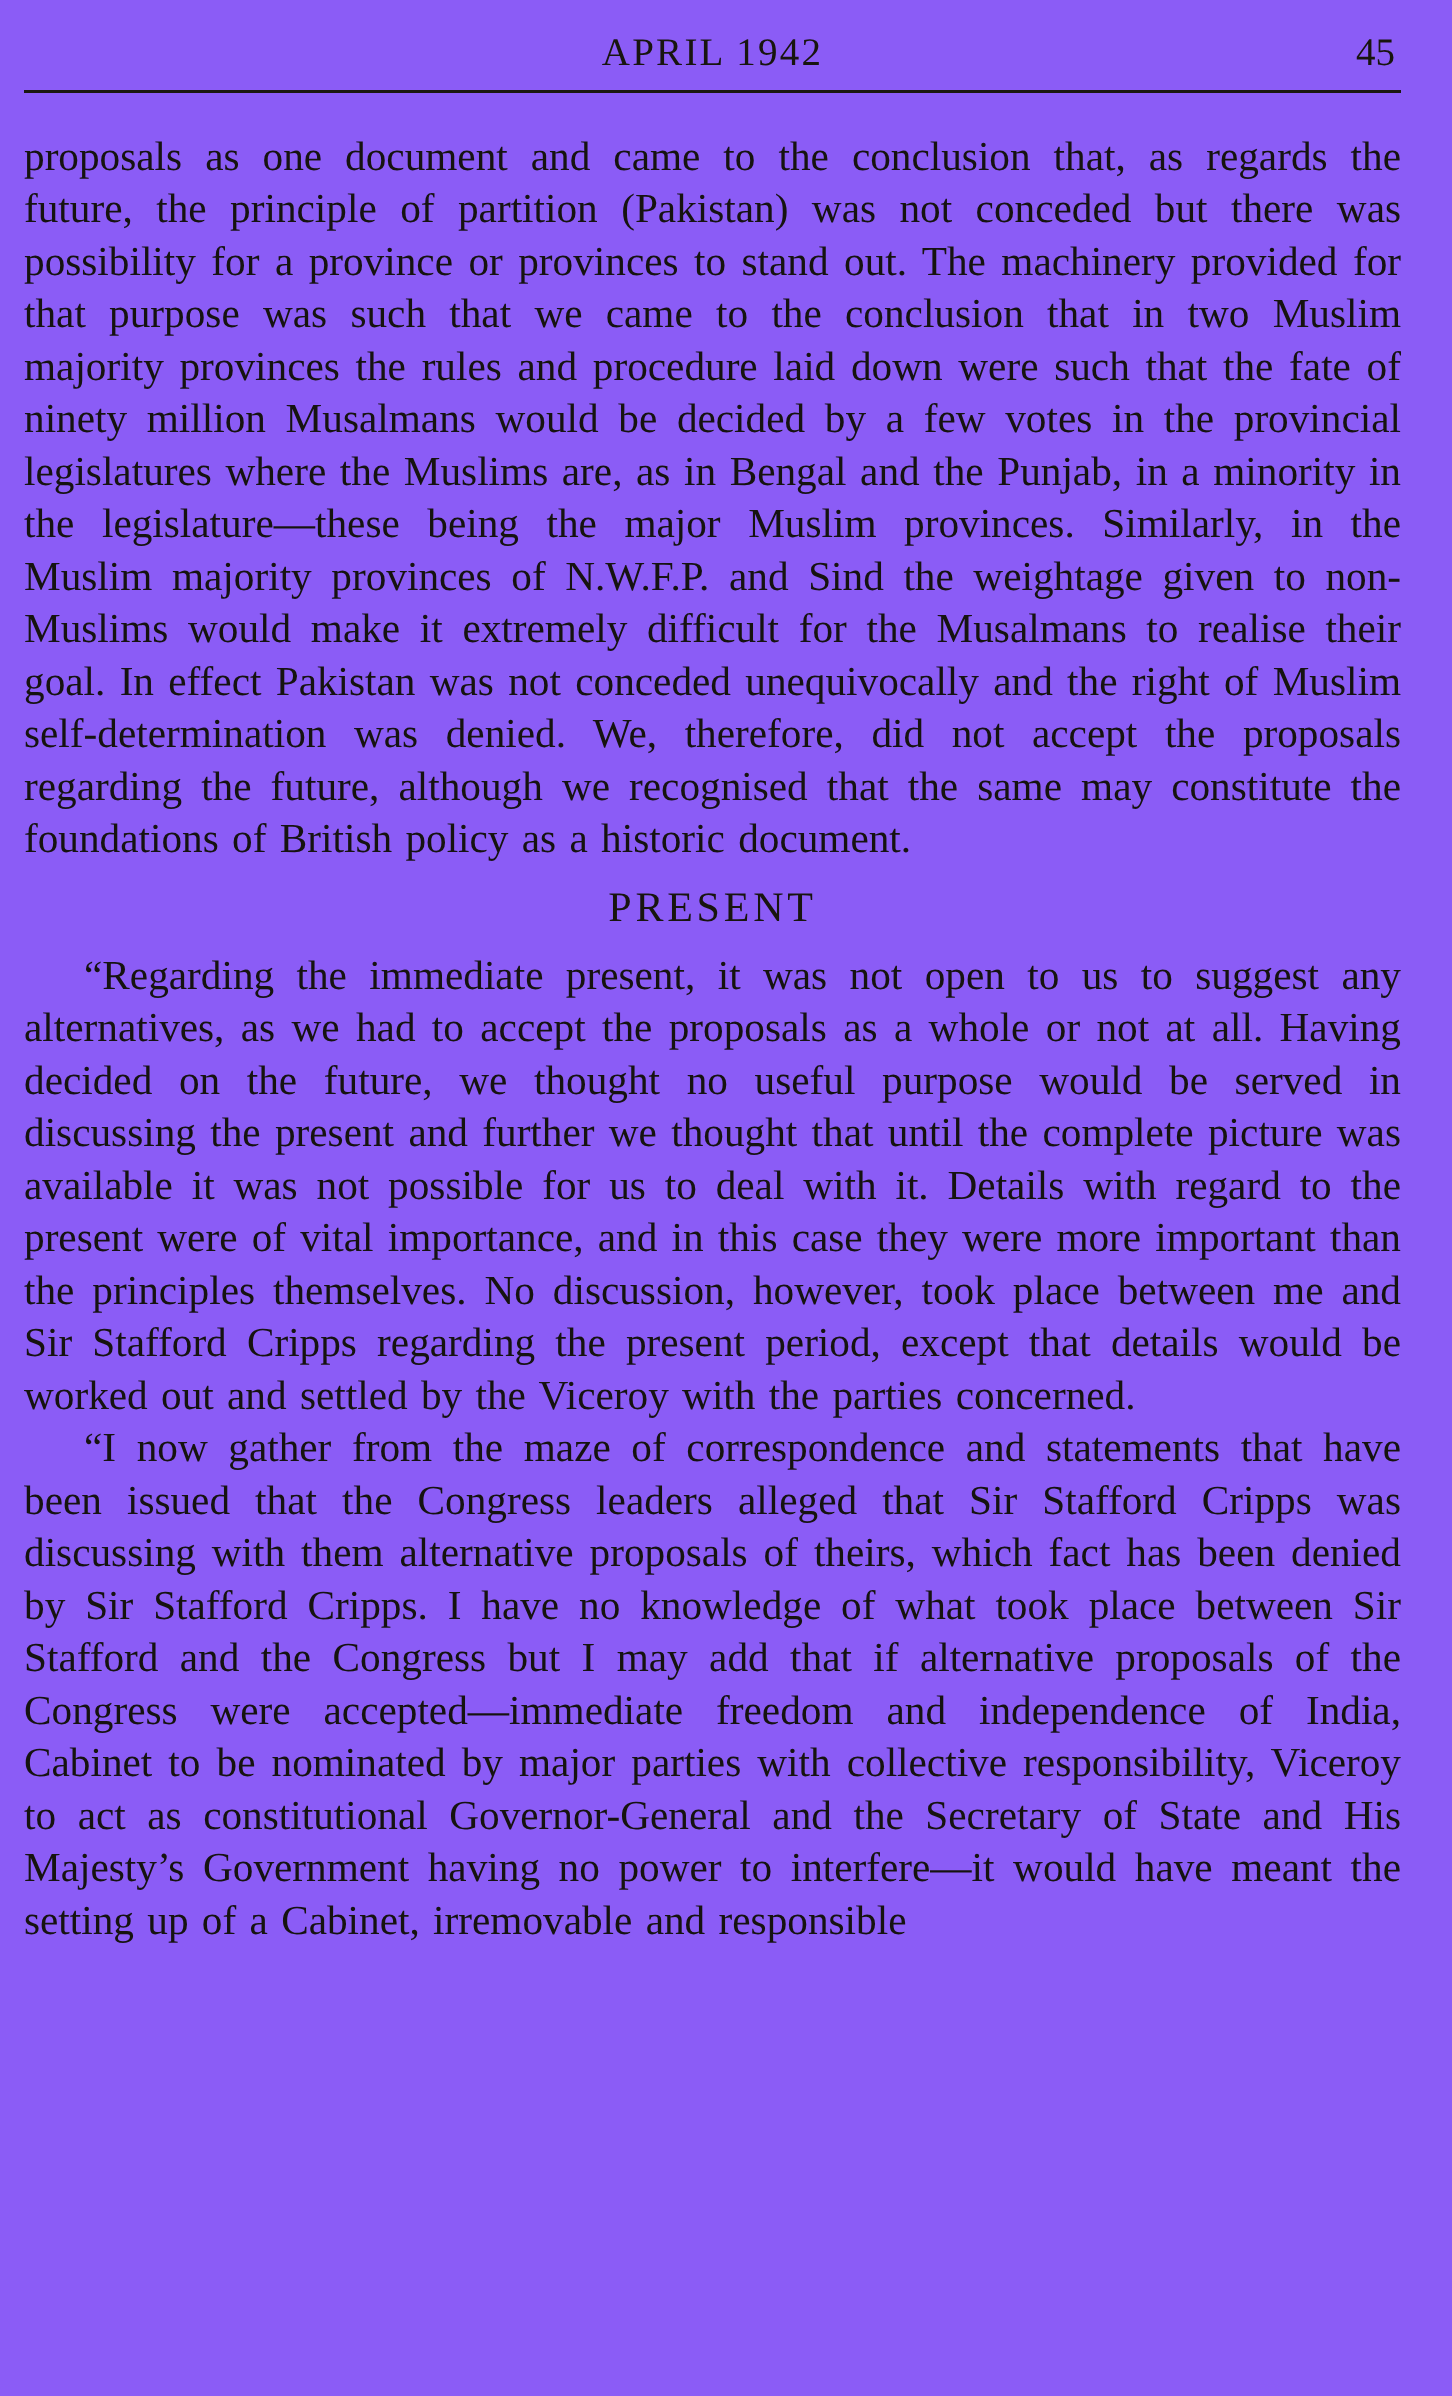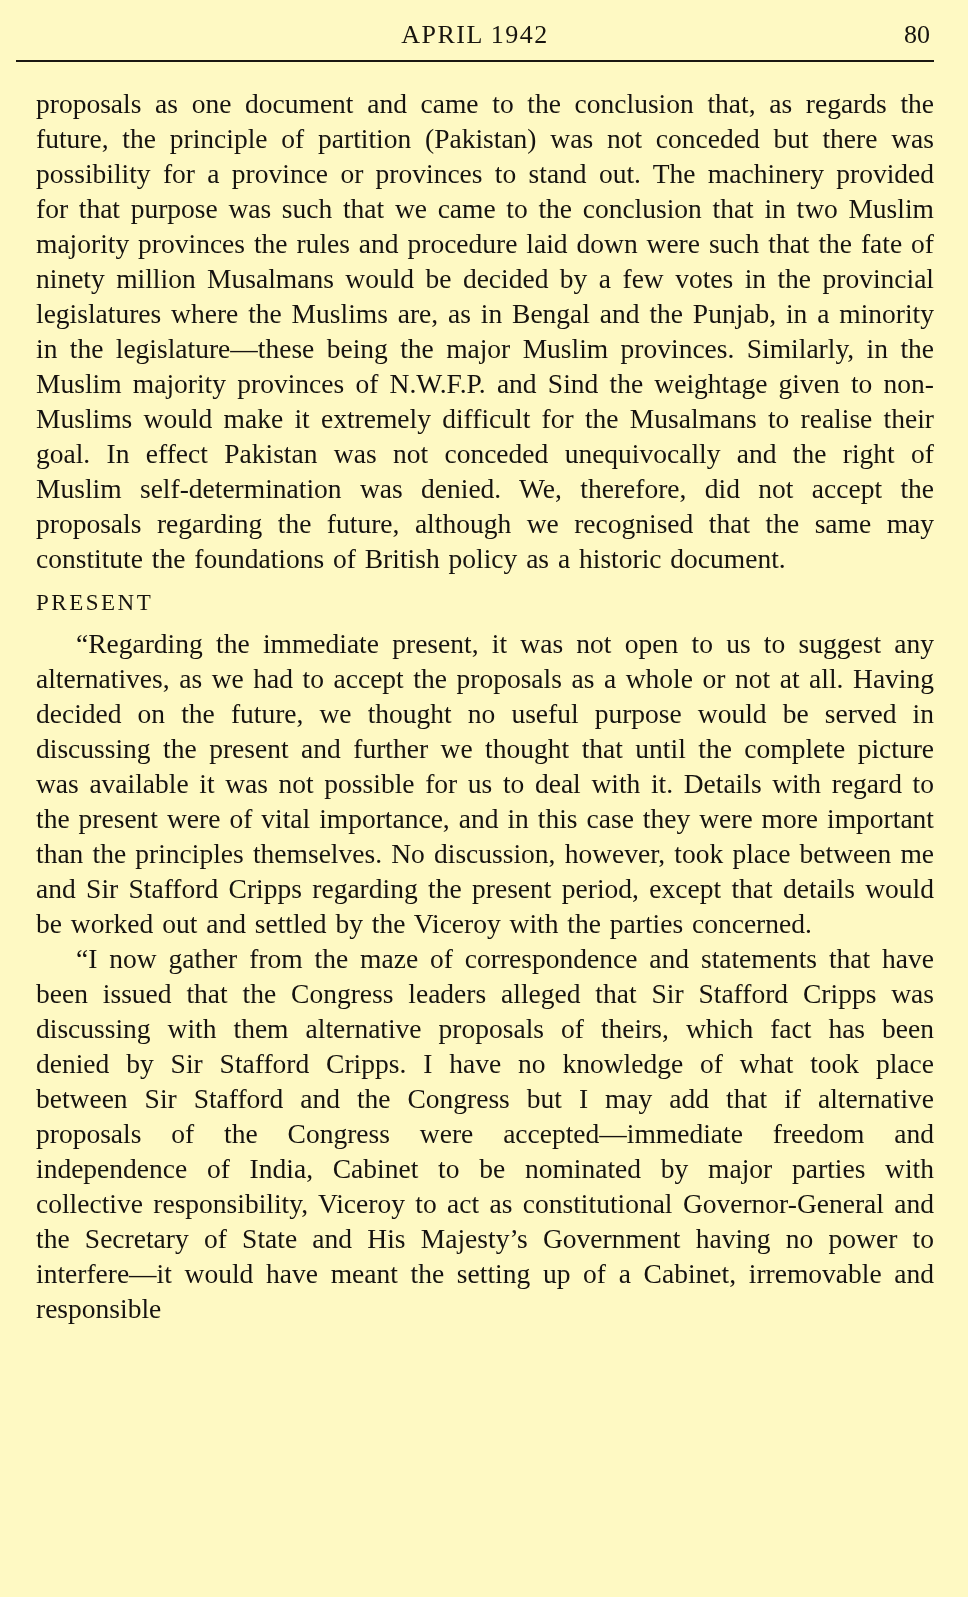--- a/index.html
+++ b/index.html
@@ -5,21 +5,21 @@
   * { margin: 0; padding: 0; box-sizing: border-box; }
   html, body {
     background: #f6f4ef;
     font-family: "Liberation Serif", serif;
   }
   .page {
     position: relative;
     width: 968px;
     min-height: 1597px;
     margin: 0 auto;
-    background: #fef9c3;
+    background: #8b5cf6;
     color: #151310;
     padding: 14px 34px 30px 16px;
   }
   .page-header {
     position: relative;
     height: 44px;
   }
   .running-title {
     position: absolute;
     left: 0;
@@ -37,50 +37,50 @@
     font-size: 26px;
     color: #18150f;
   }
   .header-rule {
     border: none;
     border-top: 2px solid #1b1812;
     margin: 2px 0 0 0;
   }
   .body-text {
     margin-top: 24px;
-    margin-left: 20px;
   }
   .body-text p {
     font-size: 27.5px;
     line-height: 35px;
     text-align: justify;
     text-justify: inter-word;
     hyphens: none;
     word-spacing: 2px;
     color: #161310;
   }
   .body-text p.indent {
     text-indent: 40px;
   }
   .section-heading {
-    font-size: 23px;
+    font-size: 28px;
     font-weight: normal;
     letter-spacing: 2.5px;
+    text-align: center;
     margin: 14px 0 10px 0;
     color: #18150f;
   }
 </style>
 </head>
 <body>
 
 <div class="page">
 
   <header class="page-header">
     <span class="running-title">APRIL 1942</span>
-    <span class="page-number">80</span>
+    <span class="page-number">45</span>
   </header>
 
   <hr class="header-rule">
 
   <main class="body-text">
 
     <p>proposals as one document and came to the conclusion that, as regards the future, the principle of partition (Pakistan) was not conceded but there was possibility for a province or provinces to stand out. The machinery provided for that purpose was such that we came to the conclusion that in two Muslim majority provinces the rules and procedure laid down were such that the fate of ninety million Musalmans would be decided by a few votes in the provincial legislatures where the Muslims are, as in Bengal and the Punjab, in a minority in the legislature—these being the major Muslim provinces. Similarly, in the Muslim majority provinces of N.W.F.P. and Sind the weightage given to non-Muslims would make it extremely difficult for the Musalmans to realise their goal. In effect Pakistan was not conceded unequivocally and the right of Muslim self-determination was denied. We, therefore, did not accept the proposals regarding the future, although we recognised that the same may constitute the foundations of British policy as a historic document.</p>
 
 
     <h2 class="section-heading">PRESENT</h2>

